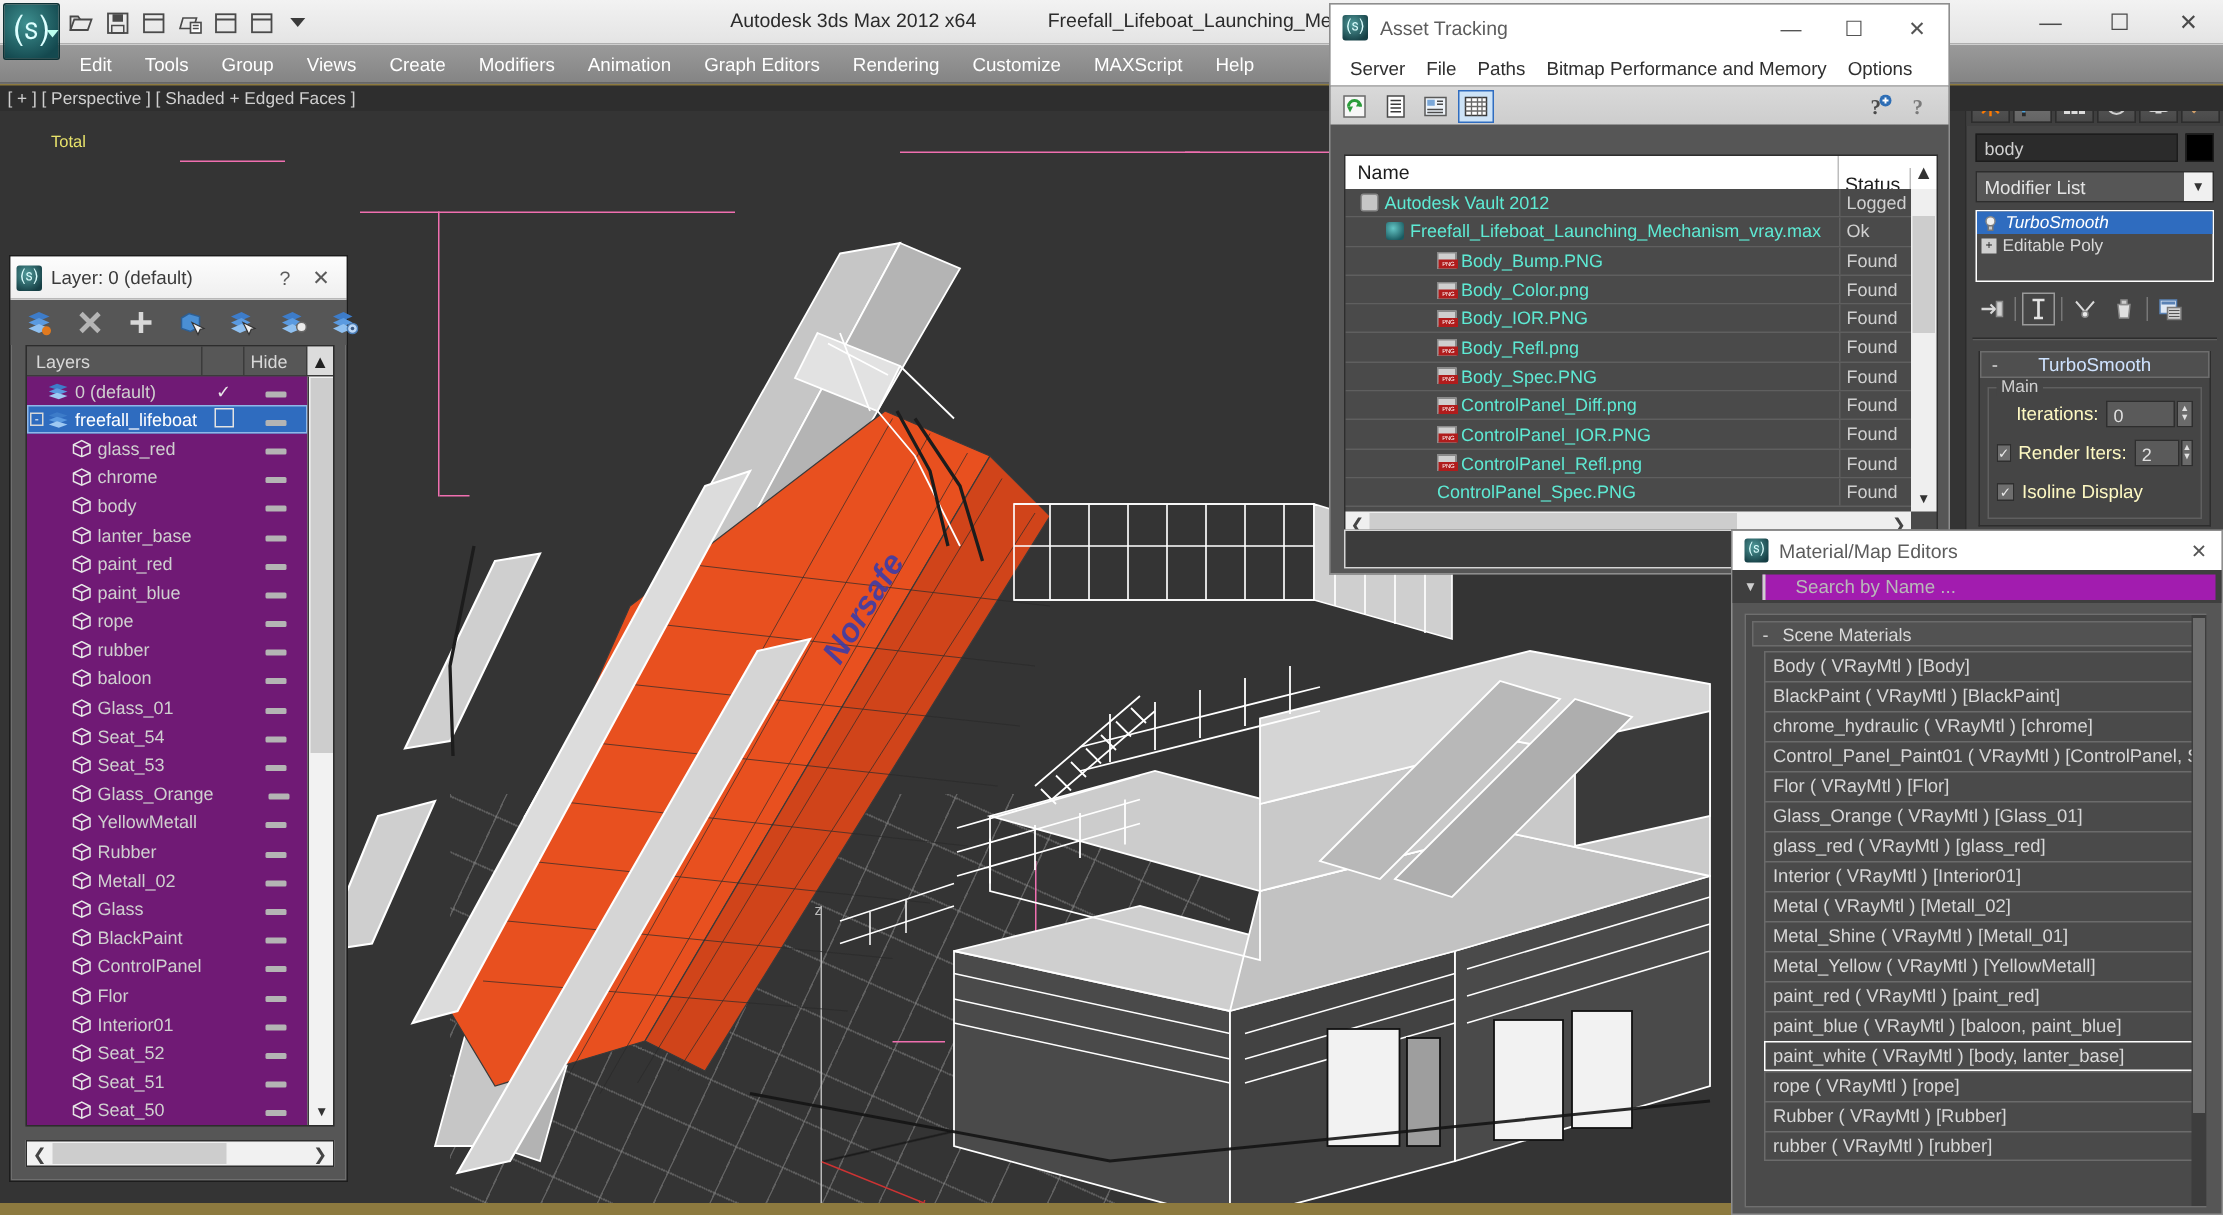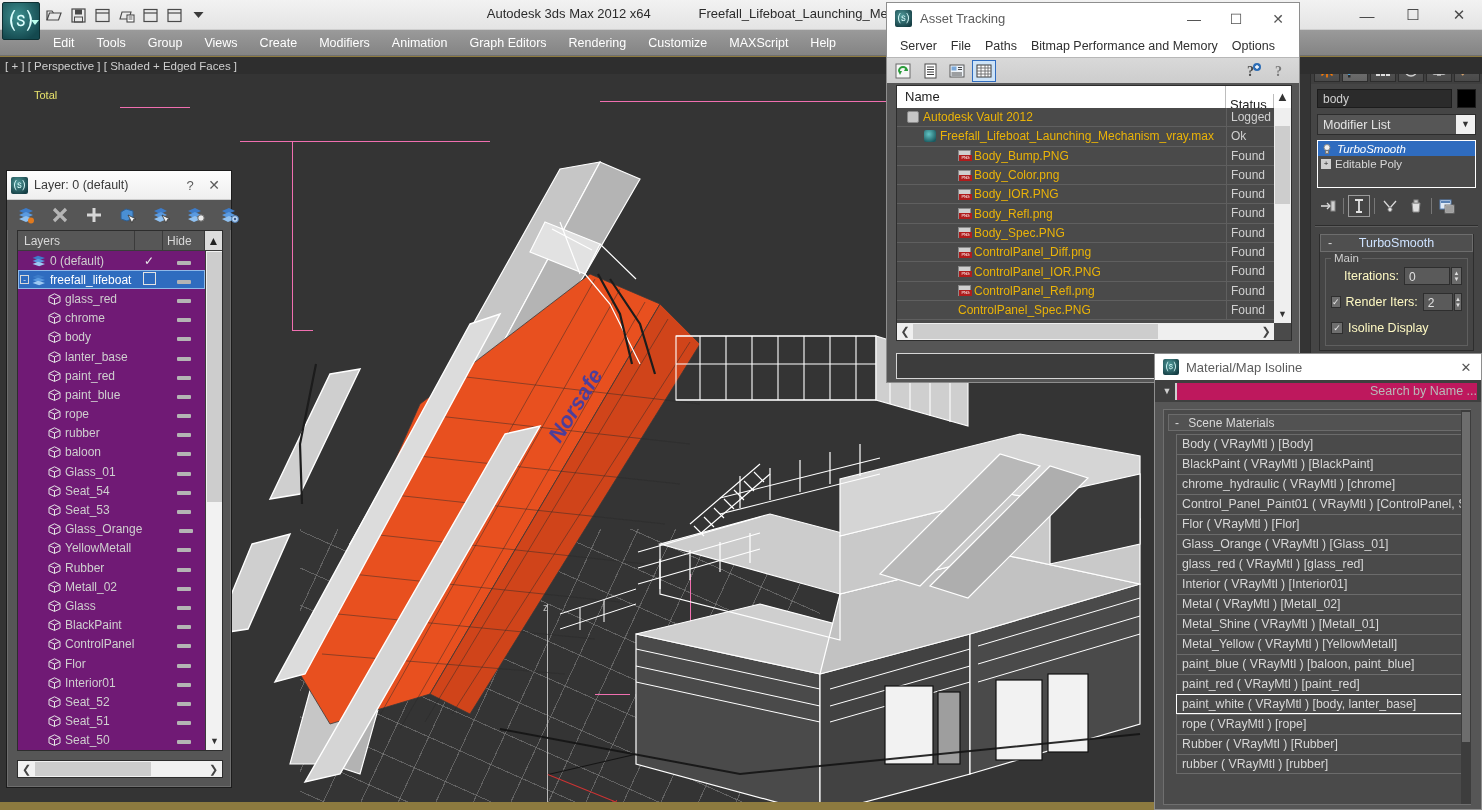--- a/index.html
+++ b/index.html
@@ -182,30 +182,30 @@
   .atmenu span{ color:#2f2f2f; font-size:12.5px; padding:0 7px; }
   .attool{
     height:26px; background:linear-gradient(#d9d9d9,#cdcdcd); display:flex; align-items:center; padding:0 4px;
     border-top:1px solid #b7b7b7;
   }
   .attool .ic{ width:24px;height:22px;display:flex;align-items:center;justify-content:center;margin-right:3px; }
   .attool .ic.active{ background:#cde3f7; border:1px solid #2f6cbf; }
   .attool .sp{ flex:1; }
 
   .atlist{
-    position:absolute; left:9px; top:82px; width:396px; height:256px;
+    position:absolute; left:9px; top:100px; width:396px; height:256px;
     background:#4a4a4a; border:1px solid #2e2e2e;
   }
   .athead{ height:22px; background:#fff; display:flex; align-items:center; font-size:13px; color:#1c1c1c; }
   .athead .c1{ flex:1; padding-left:8px; border-right:1px solid #bdbdbd; line-height:22px; height:100%;}
   .athead .c2{ width:48px; padding-left:4px; border-right:1px solid #bdbdbd; line-height:22px; height:100%;margin-top:16px;}
   .athead .c3{ width:17px; text-align:center; line-height:22px; color:#333; }
   .atbody{ position:absolute; left:0; top:22px; right:17px; bottom:17px; overflow:hidden; }
   .atrow{ height:19.3px; display:flex; align-items:center; border-bottom:1px solid #5f5f5f; background:#4a4a4a; }
-  .atrow .n{ flex:1; color:#eab308; font-size:12px; display:flex; align-items:center; white-space:nowrap; overflow:hidden; }
+  .atrow .n{ flex:1; color:#5eead4; font-size:12px; display:flex; align-items:center; white-space:nowrap; overflow:hidden; }
   .atrow .s{ width:48px; color:#d0d0d0; font-size:12px; padding-left:4px; border-left:1px solid #5f5f5f; height:100%; line-height:18px; }
   .png-ic{ width:13px;height:11px;margin-right:3px;flex:none;
     background:#cfcfcf; border:1px solid #8a8a8a; position:relative; }
   .png-ic:after{ content:"PNG"; position:absolute; left:0; bottom:-1px; width:13px; height:6px;
     background:#b01c1c; color:#fff; font-size:4px; line-height:6px; text-align:center; letter-spacing:-.2px;}
   .vault-ic{ width:12px;height:12px;margin-right:4px;flex:none;background:#c6c6c6;border:1px solid #8a8a8a;border-radius:2px;}
   .max-ic{ width:12px;height:12px;margin-right:4px;flex:none;border-radius:2px;
     background:radial-gradient(circle at 40% 35%, #63c5c5, #1a5a60 80%); }
   .maps-ic{ width:12px;height:11px;margin-right:4px;flex:none;background:#7fce4a;border:1px solid #3f7a22;}
   .atvscroll{ position:absolute; right:0; top:22px; width:17px; bottom:17px; background:#efefef; }
@@ -228,22 +228,22 @@
     background:#565656; border:1px solid #8e8e8e;
   }
   .mmb .tb{ height:26px; background:#fff; display:flex; align-items:center; padding-left:8px; }
   .mmb .tb .ico{ width:16px;height:16px;border-radius:2px;margin-right:7px;
     background:radial-gradient(circle at 40% 35%, #4f9a9a, #163f45 80%);
     color:#dff;font-size:10px;line-height:16px;text-align:center;font-family:"Liberation Serif",serif;}
   .mmb .tb .t{ flex:1; color:#5c5c5c; font-size:13px; }
   .mmb .tb .x{ width:30px; text-align:center; color:#555; font-size:13px; }
   .searchrow{ height:22px; background:#3f3f3f; display:flex; align-items:center; padding:0 4px; }
   .searchrow .tri{ width:16px; text-align:center; color:#cfcfcf; font-size:9px; }
-  .searchrow .fld{ flex:1; height:17px; background:#be185d; border-left:2px solid #cfcfcf;
-    color:#b9b9b9; font-size:12.5px; padding-left:4px; line-height:17px;text-align:right; }
+  .searchrow .fld{ flex:1; height:17px; background:#a21caf; border-left:2px solid #cfcfcf;
+    color:#b9b9b9; font-size:12.5px; padding-left:20px; line-height:17px; }
   .mmbody{ position:absolute; left:8px; top:55px; right:10px; bottom:4px; background:#4a4a4a; border:1px solid #6f6f6f; }
   .grouphdr{
     margin:4px 4px 3px 4px; height:17px; background:#525252; border:1px solid #6b6b6b;
     color:#d8d8d8; font-size:12px; line-height:17px; padding-left:6px;
   }
   .matlist{ margin:0 4px 0 12px; }
   .matrow{ height:20px; border:1px solid #6b6b6b; border-bottom:none; background:#4a4a4a;
     color:#d7d7d7; font-size:12.3px; line-height:18px; padding-left:5px; white-space:nowrap; overflow:hidden; }
   .matrow:last-child{ border-bottom:1px solid #6b6b6b; }
   .matrow.sel{ border:1px solid #ffffff; }
@@ -1182,21 +1182,21 @@
         <div class="a">❯</div>
       </div>
     </div>
 
     <div class="atbottom"></div>
   </div>
 
   <div class="mmb">
     <div class="tb">
       <div class="ico">⒮</div>
-      <div class="t">Material/Map Isoline</div>
+      <div class="t">Material/Map Editors</div>
       <div class="x">✕</div>
     </div>
     <div class="searchrow">
       <div class="tri">▼</div>
       <div class="fld" placeholder="Search by Name ...">Search by Name ...</div>
     </div>
     <div class="mmbody">
       <div class="grouphdr">
         <span>-</span>
         <span style="padding-left:6px">Scene Materials</span>
@@ -1206,22 +1206,22 @@
           <div class="matrow">BlackPaint  ( VRayMtl )  [BlackPaint]</div>
           <div class="matrow">chrome_hydraulic  ( VRayMtl )  [chrome]</div>
           <div class="matrow">Control_Panel_Paint01  ( VRayMtl )  [ControlPanel, Seat…</div>
           <div class="matrow">Flor  ( VRayMtl )  [Flor]</div>
           <div class="matrow">Glass_Orange  ( VRayMtl )  [Glass_01]</div>
           <div class="matrow">glass_red  ( VRayMtl )  [glass_red]</div>
           <div class="matrow">Interior  ( VRayMtl )  [Interior01]</div>
           <div class="matrow">Metal  ( VRayMtl )  [Metall_02]</div>
           <div class="matrow">Metal_Shine  ( VRayMtl )  [Metall_01]</div>
           <div class="matrow">Metal_Yellow  ( VRayMtl )  [YellowMetall]</div>
+          <div class="matrow">paint_red  ( VRayMtl )  [paint_red]</div>
           <div class="matrow">paint_blue  ( VRayMtl )  [baloon, paint_blue]</div>
-          <div class="matrow">paint_red  ( VRayMtl )  [paint_red]</div>
           <div class="matrow sel">paint_white  ( VRayMtl )  [body, lanter_base]</div>
           <div class="matrow">rope  ( VRayMtl )  [rope]</div>
           <div class="matrow">Rubber  ( VRayMtl )  [Rubber]</div>
           <div class="matrow">rubber  ( VRayMtl )  [rubber]</div>
         </div>
       <div class="mmbscroll">
         <div class="th"></div>
       </div>
     </div>
   </div>

